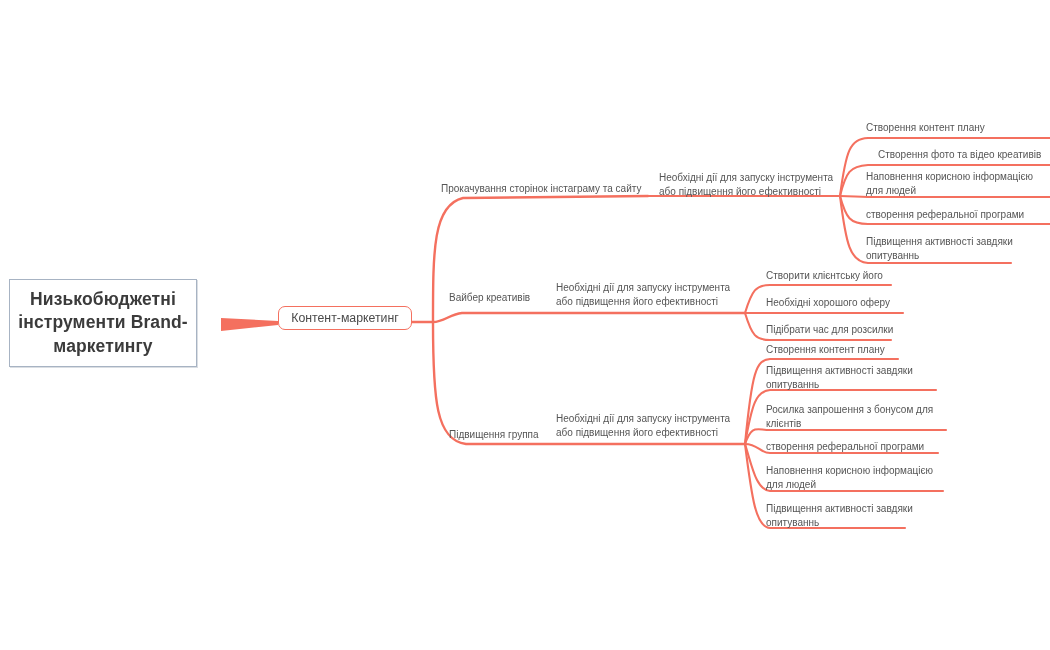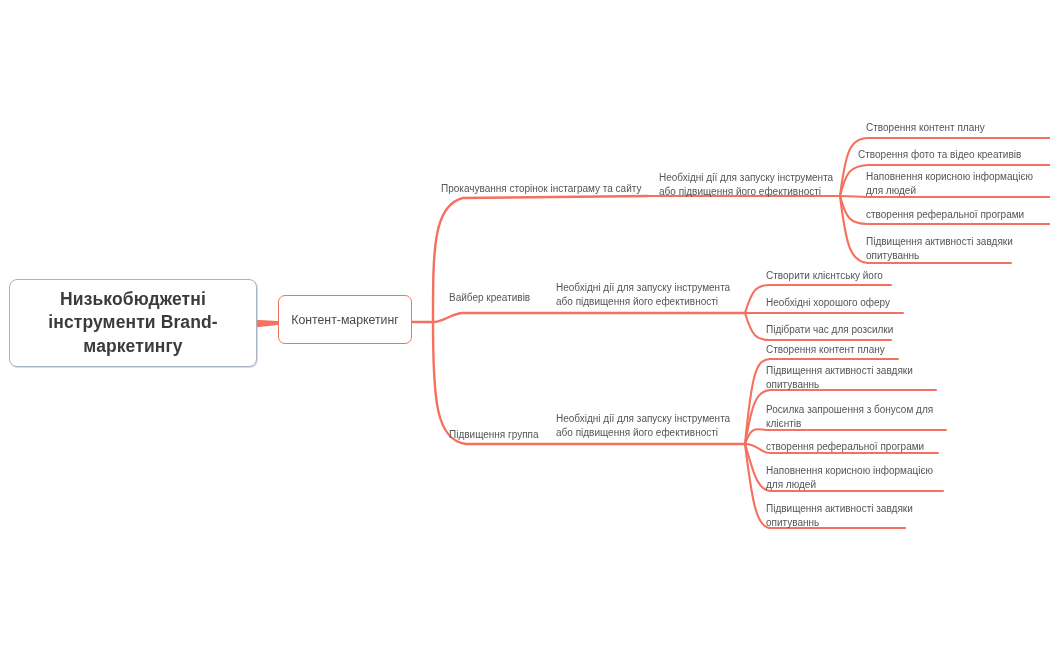--- a/index.html
+++ b/index.html
@@ -28,47 +28,47 @@
     height: 650px;
     overflow: visible;
     pointer-events: none;
   }
 
   
   .root-node {
     position: absolute;
     left: 9px;
     top: 279px;
-    width: 248px;
+    width: 188px;
     height: 88px;
     border: 1.5px solid #a7b3c3;
-    border-radius: 8px;
+    border-radius: 0;
     background: #ffffff;
     display: flex;
     align-items: center;
     justify-content: flex-end;
     text-align: center;
     box-shadow: 1px 1px 0 rgba(150,160,175,0.35);
   }
   .root-node .root-text {
     font-size: 17.5px;
     font-weight: bold;
     line-height: 1.32;
     color: #3b3b3b;
     letter-spacing: 0.1px;
     padding: 0 6px;
   }
 
   
   .l1-node {
     position: absolute;
     left: 278px;
-    top: 295px;
+    top: 306px;
     width: 134px;
-    height: 49px;
+    height: 24px;
     border: 1.6px solid #f4705f;
     border-radius: 7px;
     background: #ffffff;
     display: flex;
     align-items: center;
     justify-content: center;
   }
   .l1-node .l1-text {
     font-size: 12.3px;
     color: #4a4a4a;
@@ -148,21 +148,21 @@
 
   <div class="l1-node">
     <div class="l1-text">Контент-маркетинг</div>
   </div>
 
   <div class="l2-label" style="left:441px; top:182px;">Прокачування сторінок інстаграму та сайту</div>
 
   <div class="l3-desc" style="left:659px; top:171px; width:178px;">Необхідні дії для запуску інструмента або підвищення його ефективності</div>
 
   <div class="leaf leaf-1col" style="left:866px; top:121px;">Створення контент плану</div>
-  <div class="leaf leaf-1col" style="left:858px; top:148px;">Створення фото та відео креативів</div>
+  <div class="leaf leaf-1col" style="left:878px; top:148px;">Створення фото та відео креативів</div>
   <div class="leaf leaf-2col" style="left:866px; top:170px;">Наповнення корисною інформацією для людей</div>
   <div class="leaf leaf-1col" style="left:866px; top:208px;">створення реферальної програми</div>
   <div class="leaf leaf-2col" style="left:866px; top:235px;">Підвищення активності завдяки опитуваннь</div>
 
   <div class="l2-label" style="left:449px; top:291px;">Вайбер креативів</div>
 
   <div class="l3-desc" style="left:556px; top:281px; width:178px;">Необхідні дії для запуску інструмента або підвищення його ефективності</div>
 
   <div class="leaf leaf-1col" style="left:766px; top:269px;">Створити клієнтську його</div>
   <div class="leaf leaf-1col" style="left:766px; top:296px;">Необхідні хорошого оферу</div>

